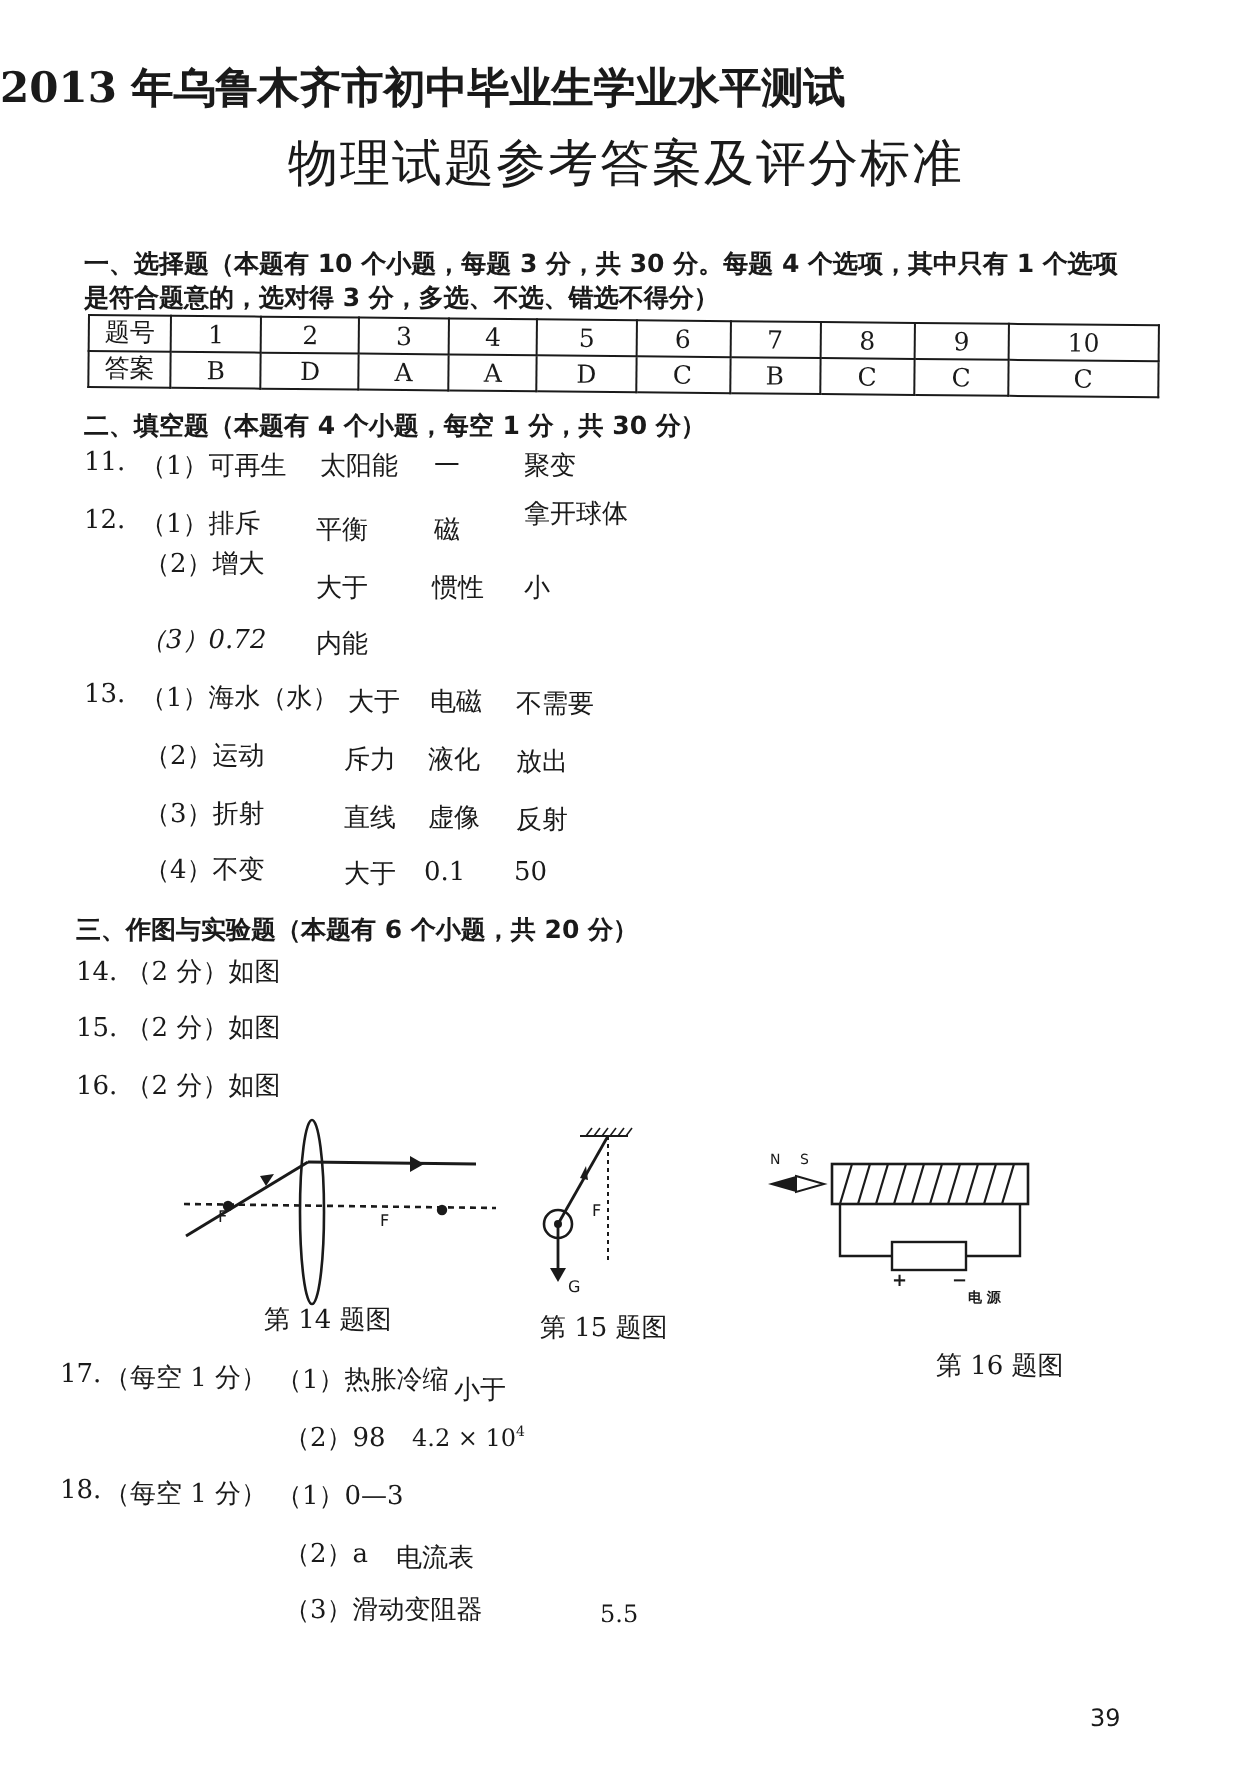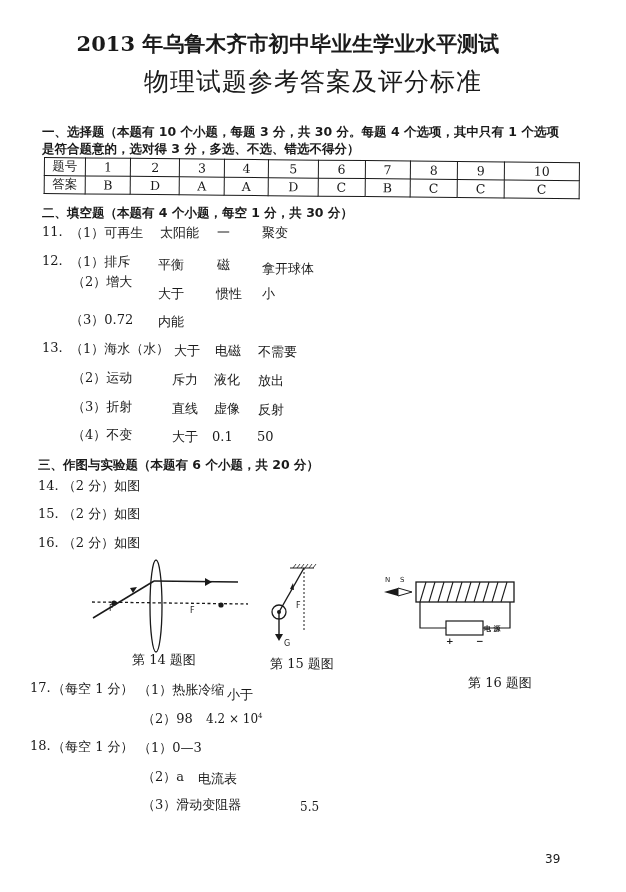--- a/index.html
+++ b/index.html
@@ -1,21 +1,21 @@
 <!DOCTYPE html>
 <html><head>
 <meta charset="utf-8">
 <style>
   html, body { margin: 0; padding: 0; }
   body {
     width: 626px; height: 892px; background: #ffffff; position: relative; overflow: hidden;
     font-family: "DejaVu Serif", "Liberation Serif", serif; color: #1a1a1a;
   }
   .abs { position: absolute; white-space: nowrap; }
-  .title1 { left: 0; width: 576px; text-align: center; top: 30px; font-size: 21px; font-weight: bold; letter-spacing: 0px; }
+  .title1 { left: 0; width: 576px; top: 30px; font-size: 21px; font-weight: bold; letter-spacing: 0px; }
   .title2 { left: 0; width: 626px; text-align: center; top: 65px; font-size: 25px; font-weight: normal; letter-spacing: 1px; }
   .sec { font-family: "DejaVu Sans", "Liberation Sans", sans-serif; font-weight: bold; font-size: 12.5px; }
   .txt { font-size: 13px; }
   table.ans {
     position: absolute; left: 44px; top: 157px; width: 536px; border-collapse: collapse;
     transform: rotate(0.55deg); transform-origin: left top;
   }
   table.ans td {
     border: 1.5px solid #1a1a1a; text-align: center; font-size: 12.5px; height: 17px; padding: 0;
   }
@@ -69,28 +69,28 @@
 <div class="abs txt" style="left:42px; top:224px;">11.</div>
 <div class="abs txt" style="left:70px; top:224px;">（1）可再生</div>
 <div class="abs txt" style="left:160px; top:224px;">太阳能</div>
 <div class="abs txt" style="left:217px; top:224px;">一</div>
 <div class="abs txt" style="left:262px; top:224px;">聚变</div>
 
 <div class="abs txt" style="left:42px; top:253px;">12.</div>
 <div class="abs txt" style="left:70px; top:253px;">（1）排斥</div>
 <div class="abs txt" style="left:158px; top:256px;">平衡</div>
 <div class="abs txt" style="left:217px; top:256px;">磁</div>
-<div class="abs txt" style="left:262px; top:260px;text-align:right;">拿开球体</div>
+<div class="abs txt" style="left:262px; top:248px;text-align:right;">拿开球体</div>
 
 <div class="abs txt" style="left:72px; top:273px;text-align:center;">（2）增大</div>
 <div class="abs txt" style="left:158px; top:285px;">大于</div>
 <div class="abs txt" style="left:216px; top:285px;">惯性</div>
 <div class="abs txt" style="left:262px; top:285px;">小</div>
 
-<div class="abs txt" style="left:70px; top:311px;">（3）0.72</div>
+<div class="abs txt" style="left:70px; top:311px;font-style:italic;">（3）0.72</div>
 <div class="abs txt" style="left:158px; top:313px;">内能</div>
 
 <div class="abs txt" style="left:42px; top:340px;">13.</div>
 <div class="abs txt" style="left:70px; top:340px;">（1）海水（水）</div>
 <div class="abs txt" style="left:174px; top:342px;">大于</div>
 <div class="abs txt" style="left:215px; top:342px;">电磁</div>
 <div class="abs txt" style="left:258px; top:343px;">不需要</div>
 
 <div class="abs txt" style="left:72px; top:369px;">（2）运动</div>
 <div class="abs txt" style="left:172px; top:371px;">斥力</div>
@@ -163,21 +163,21 @@
       <line x1="117" y1="24" x2="123" y2="4"></line>
   </g>
   <path d="M0 14 l14 -4 l0 8 z" fill="#1a1a1a"></path>
   <path d="M14 10 l14 4 l-14 4 z" fill="#ffffff" stroke="#1a1a1a" stroke-width="1"></path>
   <polyline points="36,24 36,50 62,50" fill="none" stroke="#1a1a1a" stroke-width="1.2"></polyline>
   <polyline points="126,24 126,50 99,50" fill="none" stroke="#1a1a1a" stroke-width="1.2"></polyline>
   <rect x="62" y="43" width="37" height="14" fill="#ffffff" stroke="#1a1a1a" stroke-width="1.2"></rect>
 </svg>
 <div class="abs" style="left:385px; top:576px; font-family:'DejaVu Sans',sans-serif; font-size:7px;">N</div>
 <div class="abs" style="left:400px; top:576px; font-family:'DejaVu Sans',sans-serif; font-size:7px;">S</div>
-<div class="abs" style="left:452px; top:624px; font-family:'DejaVu Sans',sans-serif; font-size:7px; font-weight:bold;padding-left:32px;">电 源</div>
+<div class="abs" style="left:452px; top:644px; font-family:'DejaVu Sans',sans-serif; font-size:7px; font-weight:bold;padding-left:32px;">电 源</div>
 <div class="abs" style="left:446px; top:636px; font-family:'DejaVu Sans',sans-serif; font-size:9px; font-weight:bold;">+</div>
 <div class="abs" style="left:476px; top:636px; font-family:'DejaVu Sans',sans-serif; font-size:9px; font-weight:bold;">−</div>
 <div class="abs cap" style="left:432px; top:674px;margin-left:36px;">第 16 题图</div>
 
 <div class="abs txt" style="left:30px; top:680px;">17.</div>
 <div class="abs txt" style="left:52px; top:680px;">（每空 1 分）</div>
 <div class="abs txt" style="left:138px; top:681px;">（1）热胀冷缩</div>
 <div class="abs txt" style="left:227px; top:686px;">小于</div>
 <div class="abs txt" style="left:142px; top:710px;">（2）98</div>
 <div class="abs" style="left:206px; top:712px; font-size:12px;"><span>4.2 × 10</span><sup style="font-size:7px;">4</sup></div>

